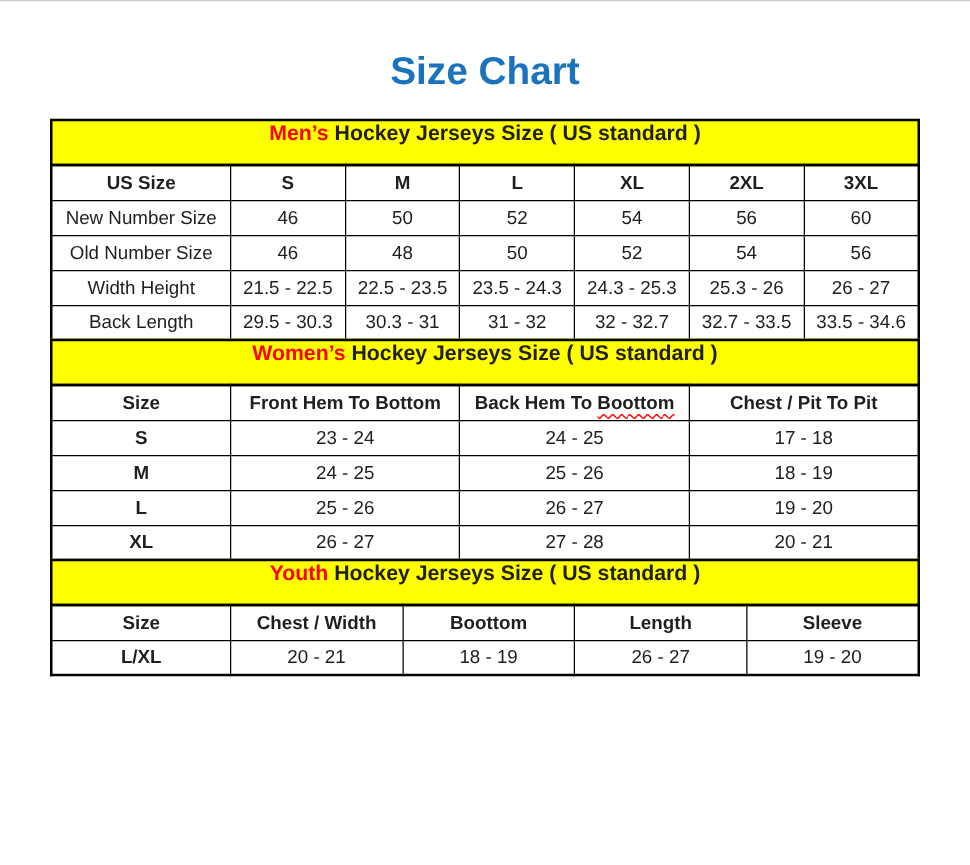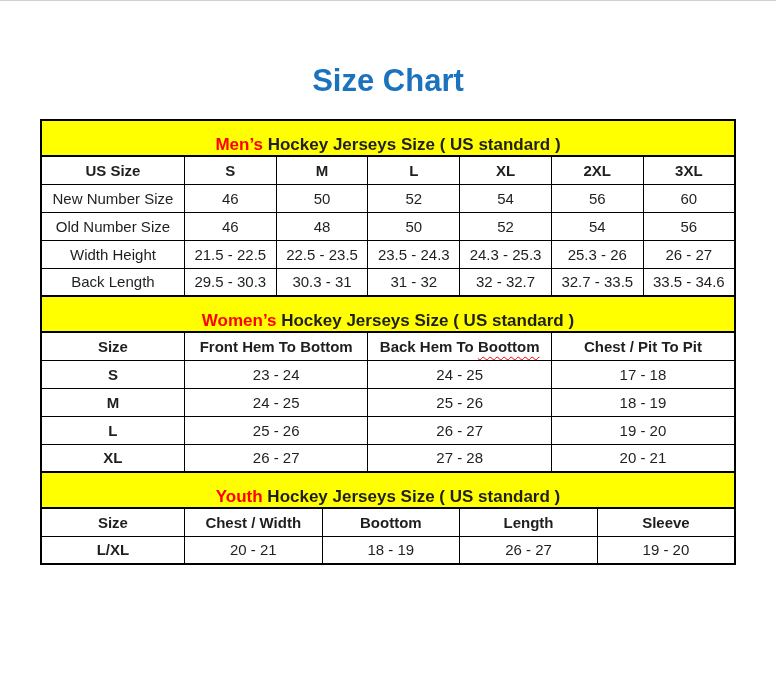--- a/index.html
+++ b/index.html
@@ -8,38 +8,38 @@
     width: 776px;
     height: 692px;
     background: #ffffff;
     overflow: hidden;
     font-family: "Liberation Sans", sans-serif;
     border-top: 1px solid #cfcfcf;
     box-sizing: border-box;
   }
   .title {
     margin: 0;
-    padding-top: 62px;
+    padding-top: 38px;
     text-align: center;
     font-size: 31px;
     font-weight: bold;
     letter-spacing: 0px;
     color: var(--title-color, #1b73be);
   }
   .chart {
     width: 696px;
     margin: 20px 0 0 40px;
   }
   .band {
     box-sizing: border-box;
     border: 2px solid var(--border-color, #000);
     background: var(--band-bg, #ffff00);
     height: 38px;
     display: flex;
-    align-items: flex-end;
+    align-items: flex-start;
     justify-content: center;
     font-weight: bold;
     font-size: 17px;
     color: var(--text-color, #1f1f1f);
   }
   .band-highlight { color: var(--band-highlight, #ff0000); white-space: pre; }
   .band-rest { white-space: pre; }
   table.grid {
     border-collapse: collapse;
     table-layout: fixed;

